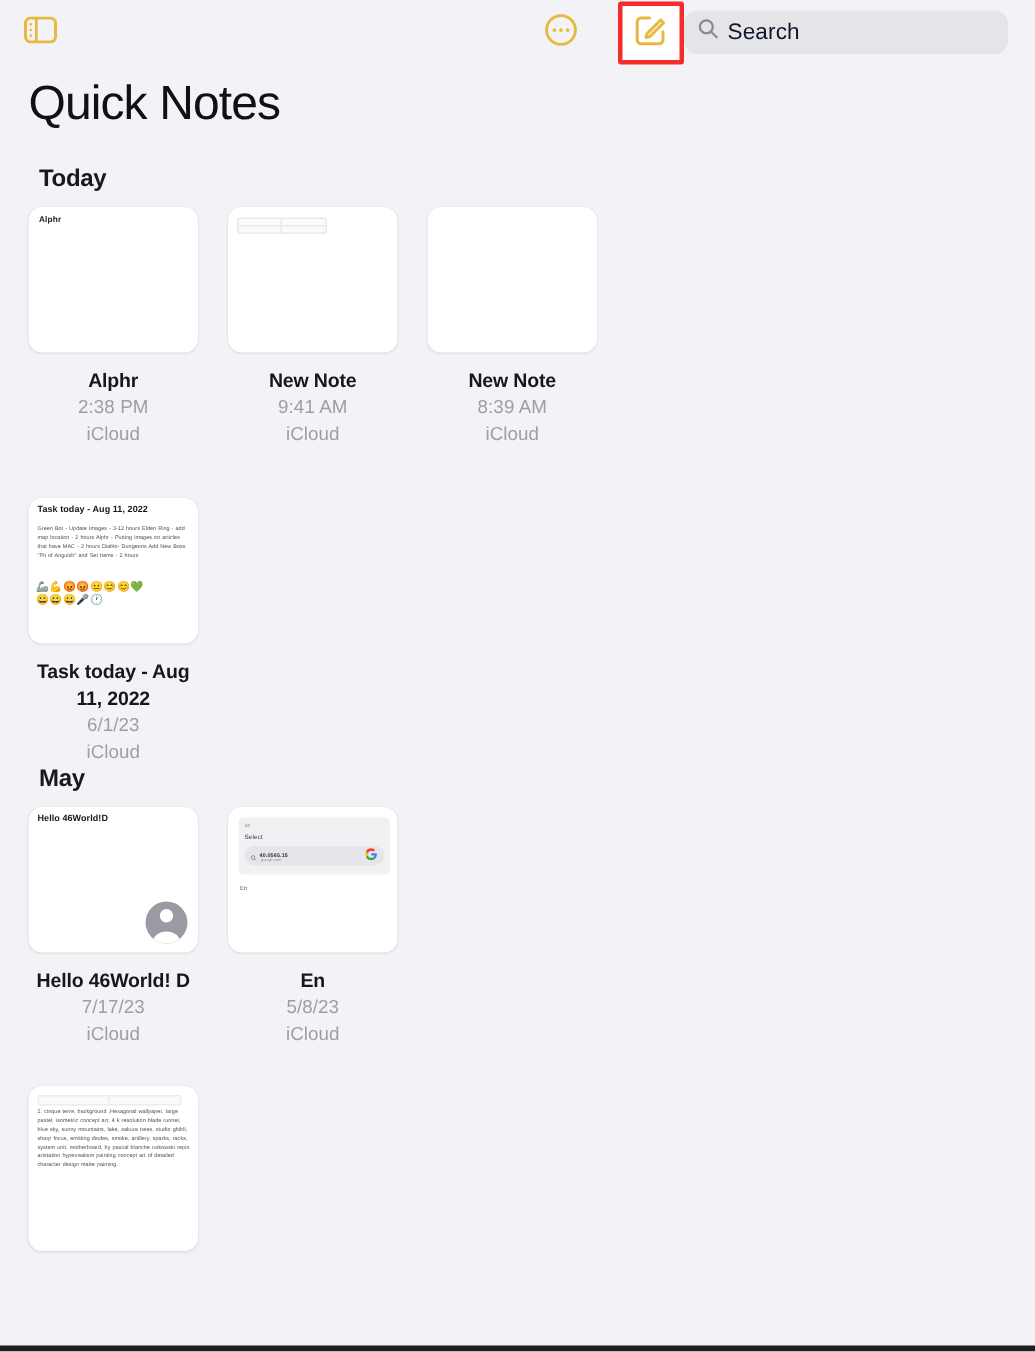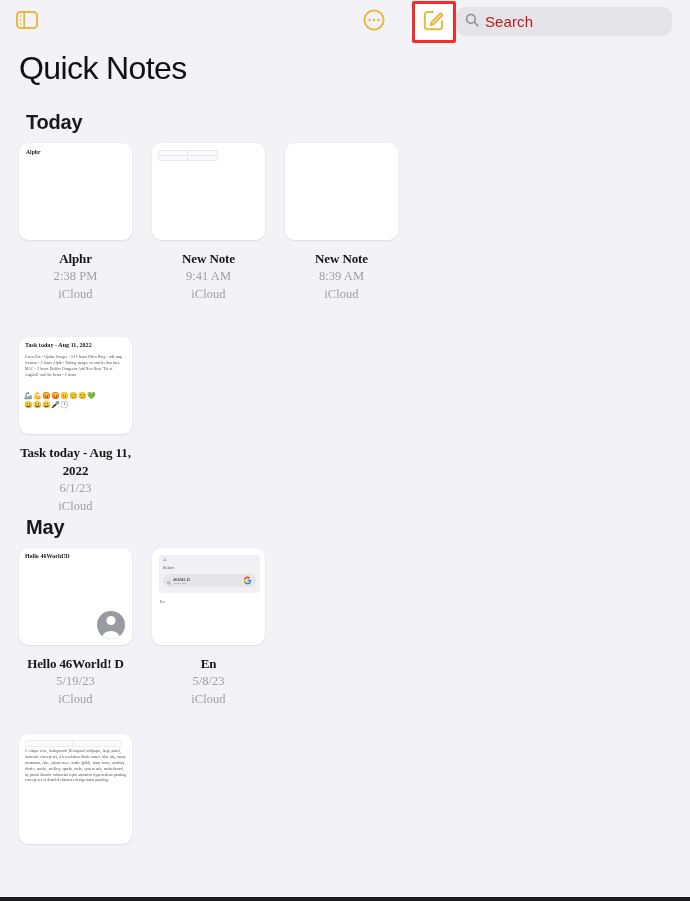--- a/index.html
+++ b/index.html
@@ -96,56 +96,55 @@
     border-radius: 9px;
     display: flex;
     align-items: center;
     padding: 0 9px;
     gap: 6px;
     cursor: text;
   }
 
   .search-placeholder {
     font-size: 15px;
-    color: #b91c1c;
+    color: #0f172a;
     letter-spacing: 0.1px;
   }
 
   
   .page-title {
     font-size: 32px;
     font-weight: normal;
     color: #111114;
     letter-spacing: -0.6px;
     padding: 6px 0 0 19px;
   }
 
   
   .content {
     padding: 0 0 0 19px;
   }
 
   .section-header {
-    font-size: 20px;
+    font-size: 16px;
     font-weight: bold;
     color: #19191c;
     letter-spacing: -0.2px;
     margin: 0 0 0 7px;
   }
 
   .section-today  { margin-top: 24px; }
   .section-june   { margin-top: 34px; }
   .section-may    { }
   .section-feb    { margin-top: 26px; }
 
   .grid {
     display: flex;
     margin-top: 9px;
     gap: 20px;
-    font-family: Liberation Serif, serif;
   }
 
   .note-item {
     width: 113px;
     cursor: pointer;
   }
 
   .thumb {
     width: 113px;
     height: 97px;
@@ -479,21 +478,21 @@
   <div class="section-may">
     <div class="section-header">May</div>
     <div class="grid">
 
       <div class="note-item">
         <div class="thumb">
           <div class="thumb-heading">Hello 46World!D</div>
           <div class="avatar"></div>
         </div>
         <div class="note-name">Hello 46World! D</div>
-        <div class="note-date">5/19/23</div>
+        <div class="note-date">7/17/23</div>
         <div class="note-source">iCloud</div>
       </div>
 
       <div class="note-item">
         <div class="thumb">
           <div class="shot-panel">
             <div class="shot-line-tiny">44</div>
             <div class="shot-line-select">Select</div>
             <div class="shot-search">
               <span>

